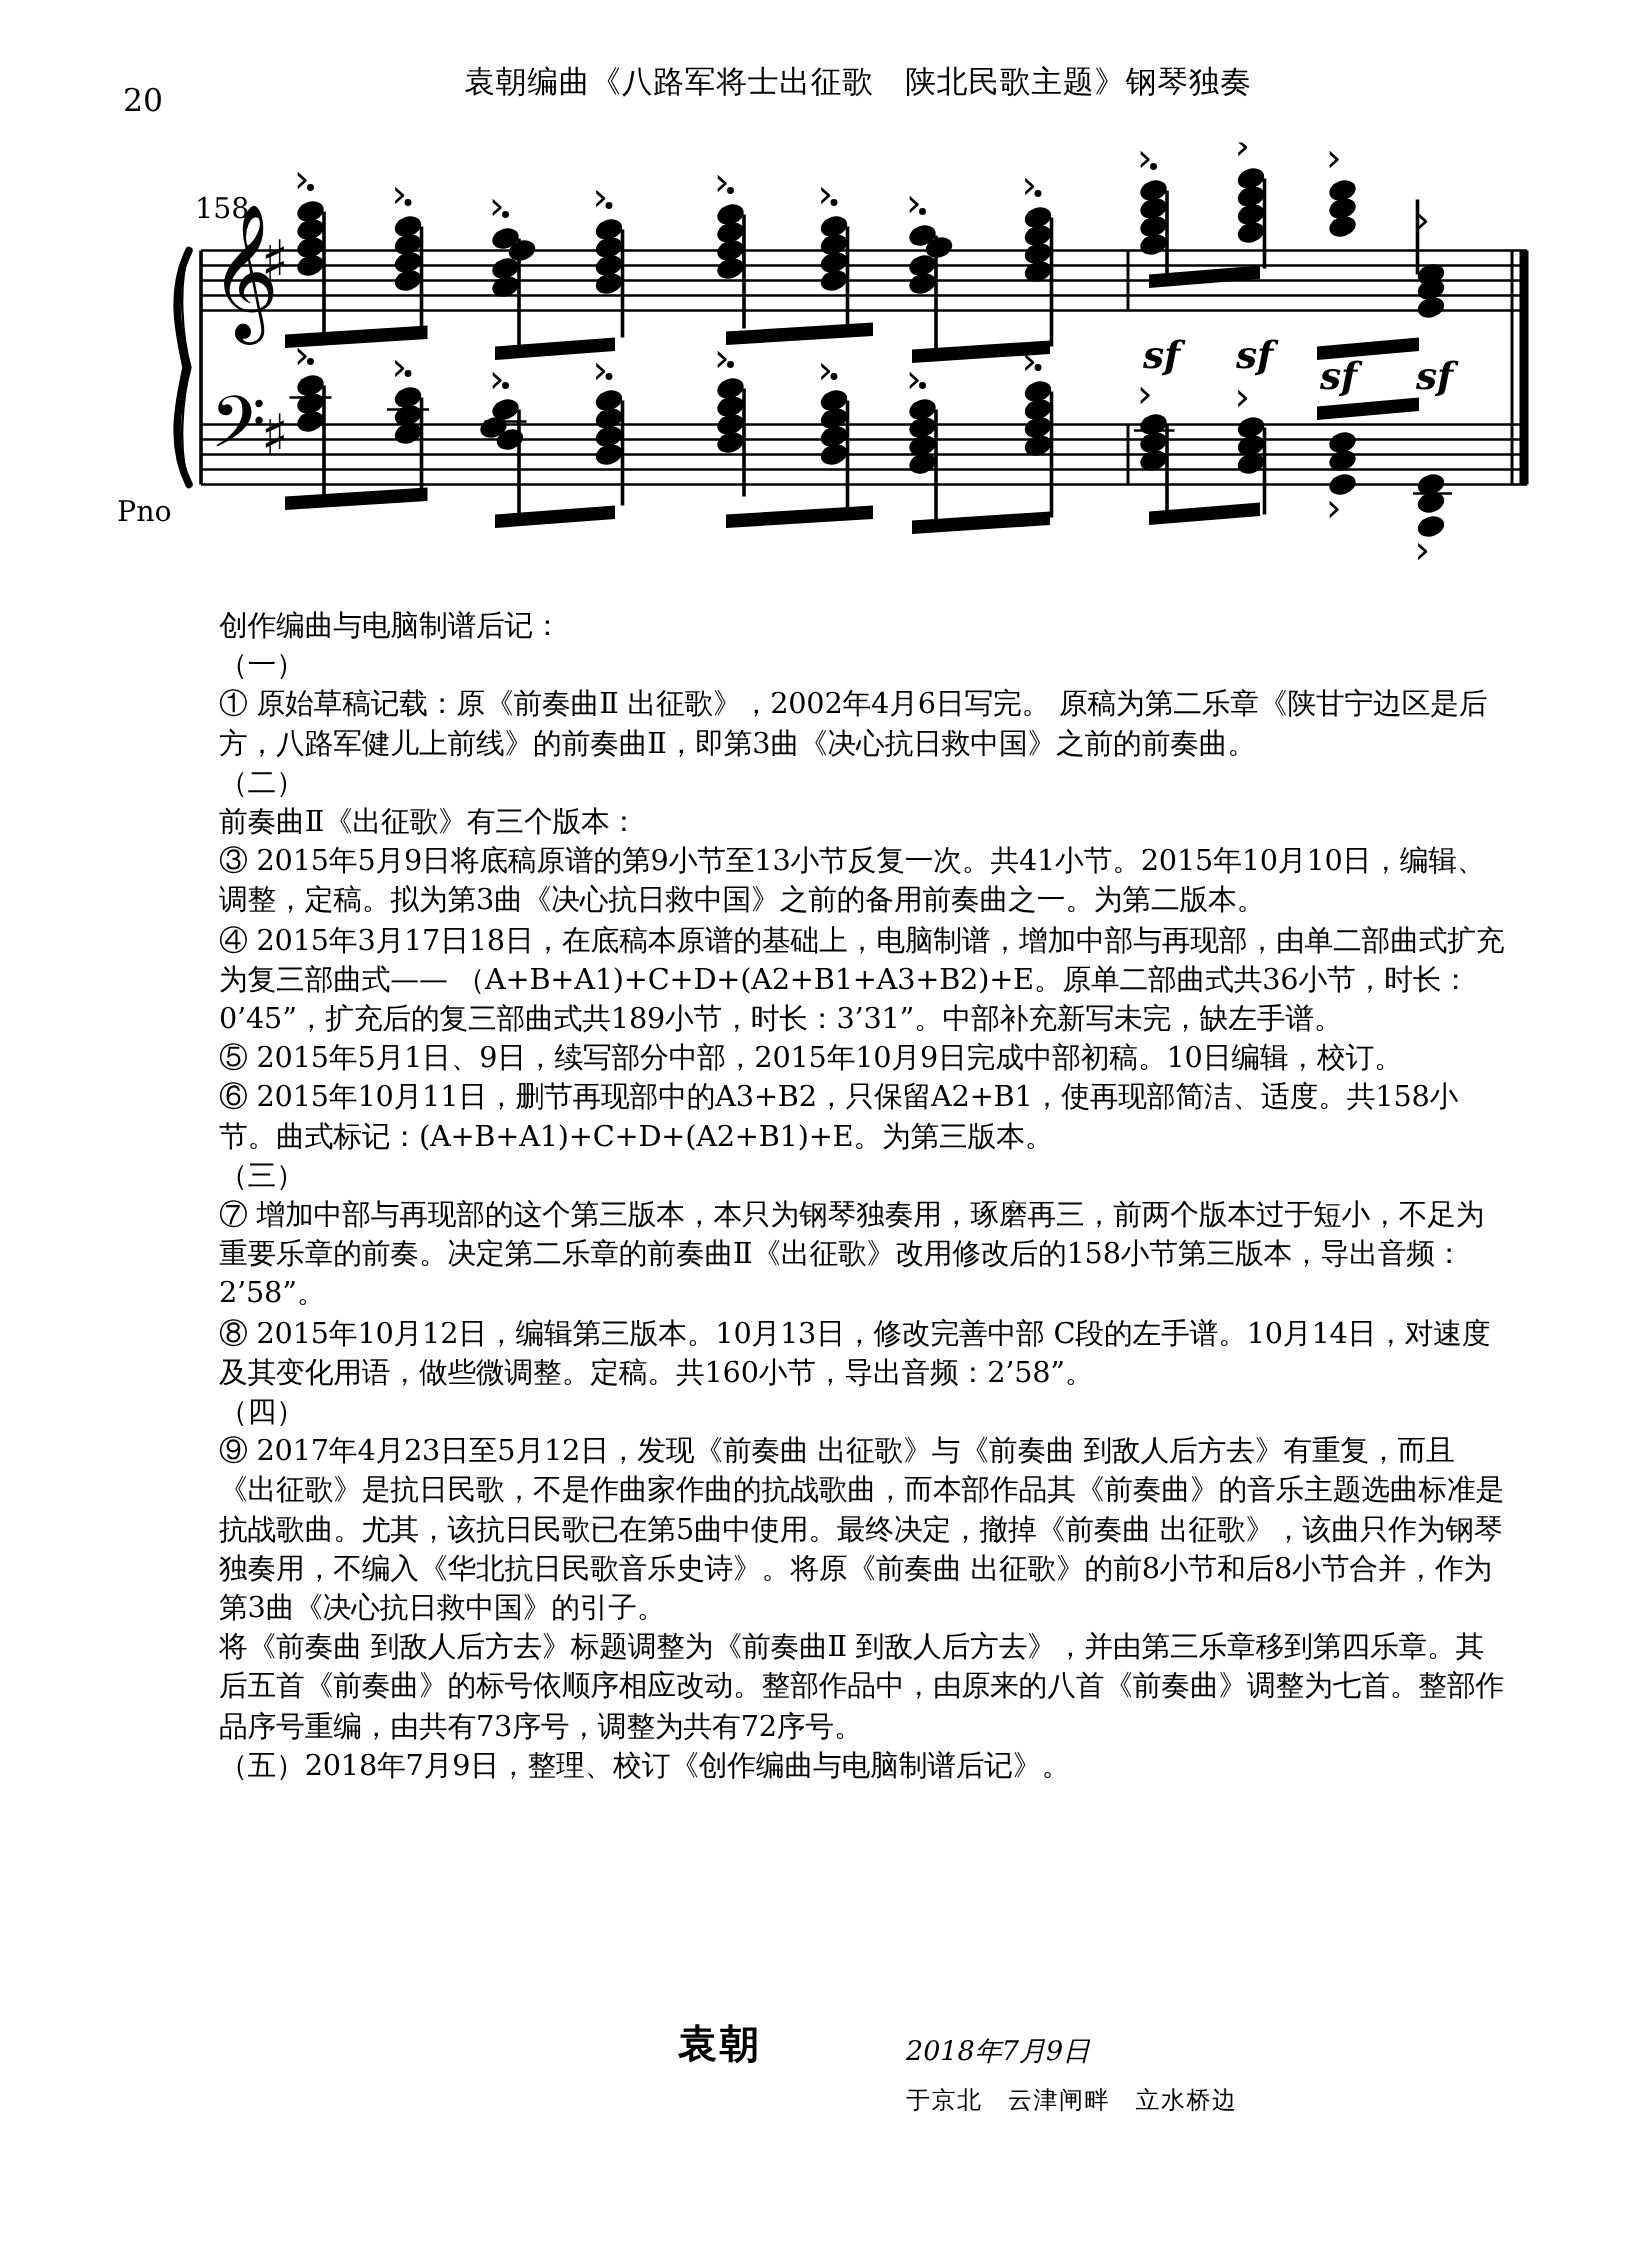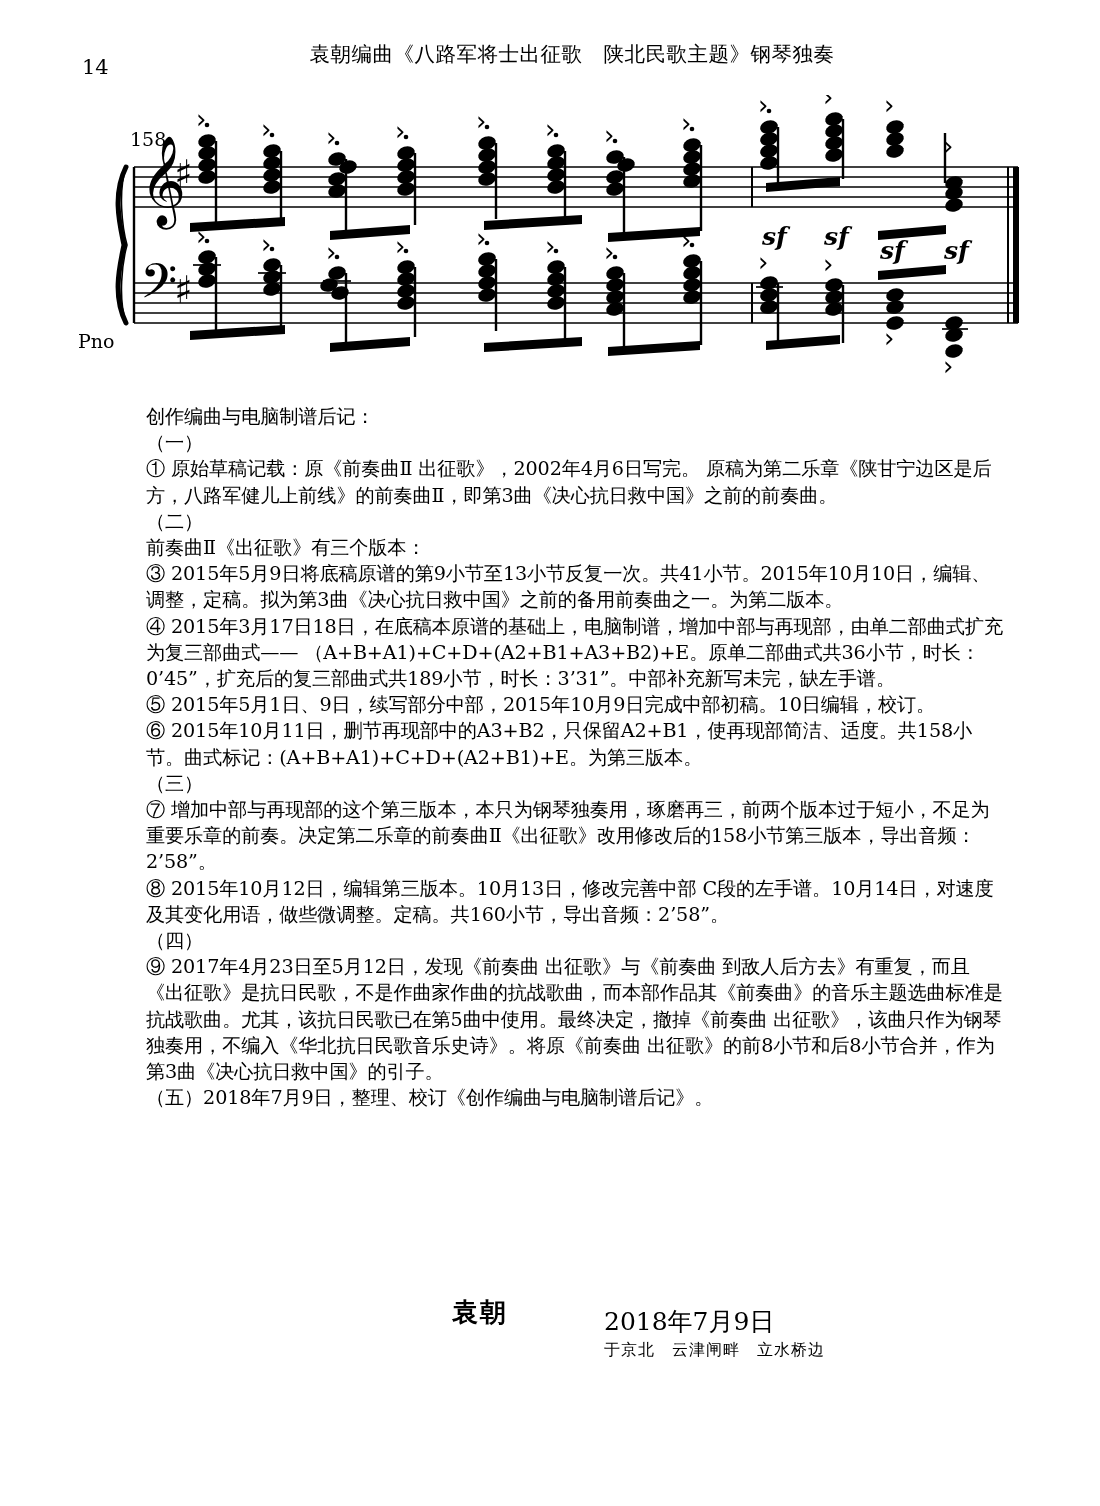--- a/index.html
+++ b/index.html
@@ -80,53 +80,54 @@
   .afterword p {
     margin: 0;
     padding: 0;
     white-space: pre-wrap;
   }
 
   
   .signature-block {
     position: absolute;
     left: 0;
-    top: 1295px;
+    top: 1345px;
     width: 1100px;
     height: 120px;
   }
   .sig-name {
     position: absolute;
     left: 452px;
     top: 0px;
     font-size: 26px;
     font-weight: bold;
     font-family: "DejaVu Serif", "Liberation Serif", serif;
     letter-spacing: 2px;
   }
   .sig-date {
     position: absolute;
     left: 604px;
     top: 10px;
-    font-size: 25px;
-    font-family: "DejaVu Serif", "Liberation Serif", serif;
+    font-size: 18px;
+    font-family: "DejaVu Serif", "Liberation Serif", serif;
+    font-style: italic;
   }
   .sig-place {
     position: absolute;
     left: 604px;
     top: 45px;
     font-size: 16px;
     font-family: "DejaVu Serif", "Liberation Serif", serif;
     letter-spacing: 1px;
   }
 </style>
 </head>
 <body>
 
-<div class="page-number">14</div>
+<div class="page-number">20</div>
 
 <div class="header-title">袁朝编曲《八路军将士出征歌　陕北民歌主题》钢琴独奏</div>
 
 <div class="music-system">
 
   <div class="instrument-label">Pno</div>
   <div class="measure-number">158</div>
 
   <svg class="staff-lines" width="1100" height="300" viewBox="0 0 1100 300">
 
@@ -431,20 +432,21 @@
   <p>前奏曲Ⅱ《出征歌》有三个版本：</p>
   <p>③ 2015年5月9日将底稿原谱的第9小节至13小节反复一次。共41小节。2015年10月10日，编辑、调整，定稿。拟为第3曲《决心抗日救中国》之前的备用前奏曲之一。为第二版本。</p>
   <p>④ 2015年3月17日18日，在底稿本原谱的基础上，电脑制谱，增加中部与再现部，由单二部曲式扩充为复三部曲式—— （A+B+A1)+C+D+(A2+B1+A3+B2)+E。原单二部曲式共36小节，时长：0’45”，扩充后的复三部曲式共189小节，时长：3’31”。中部补充新写未完，缺左手谱。</p>
   <p>⑤ 2015年5月1日、9日，续写部分中部，2015年10月9日完成中部初稿。10日编辑，校订。</p>
   <p>⑥ 2015年10月11日，删节再现部中的A3+B2，只保留A2+B1，使再现部简洁、适度。共158小节。曲式标记：(A+B+A1)+C+D+(A2+B1)+E。为第三版本。</p>
   <p>（三）</p>
   <p>⑦ 增加中部与再现部的这个第三版本，本只为钢琴独奏用，琢磨再三，前两个版本过于短小，不足为重要乐章的前奏。决定第二乐章的前奏曲Ⅱ《出征歌》改用修改后的158小节第三版本，导出音频：2’58”。</p>
   <p>⑧ 2015年10月12日，编辑第三版本。10月13日，修改完善中部 C段的左手谱。10月14日，对速度及其变化用语，做些微调整。定稿。共160小节，导出音频：2’58”。</p>
   <p>（四）</p>
   <p>⑨ 2017年4月23日至5月12日，发现《前奏曲 出征歌》与《前奏曲 到敌人后方去》有重复，而且《出征歌》是抗日民歌，不是作曲家作曲的抗战歌曲，而本部作品其《前奏曲》的音乐主题选曲标准是抗战歌曲。尤其，该抗日民歌已在第5曲中使用。最终决定，撤掉《前奏曲 出征歌》，该曲只作为钢琴独奏用，不编入《华北抗日民歌音乐史诗》。将原《前奏曲 出征歌》的前8小节和后8小节合并，作为第3曲《决心抗日救中国》的引子。</p>
+  <p>将《前奏曲 到敌人后方去》标题调整为《前奏曲Ⅱ 到敌人后方去》，并由第三乐章移到第四乐章。其后五首《前奏曲》的标号依顺序相应改动。整部作品中，由原来的八首《前奏曲》调整为七首。整部作品序号重编，由共有73序号，调整为共有72序号。</p>
   <p>（五）2018年7月9日，整理、校订《创作编曲与电脑制谱后记》。</p>
 </div>
 
 <div class="signature-block">
   <div class="sig-name">袁朝</div>
   <div class="sig-date">2018年7月9日</div>
   <div class="sig-place">于京北　云津闸畔　立水桥边</div>
 </div>
 
 </body></html>

